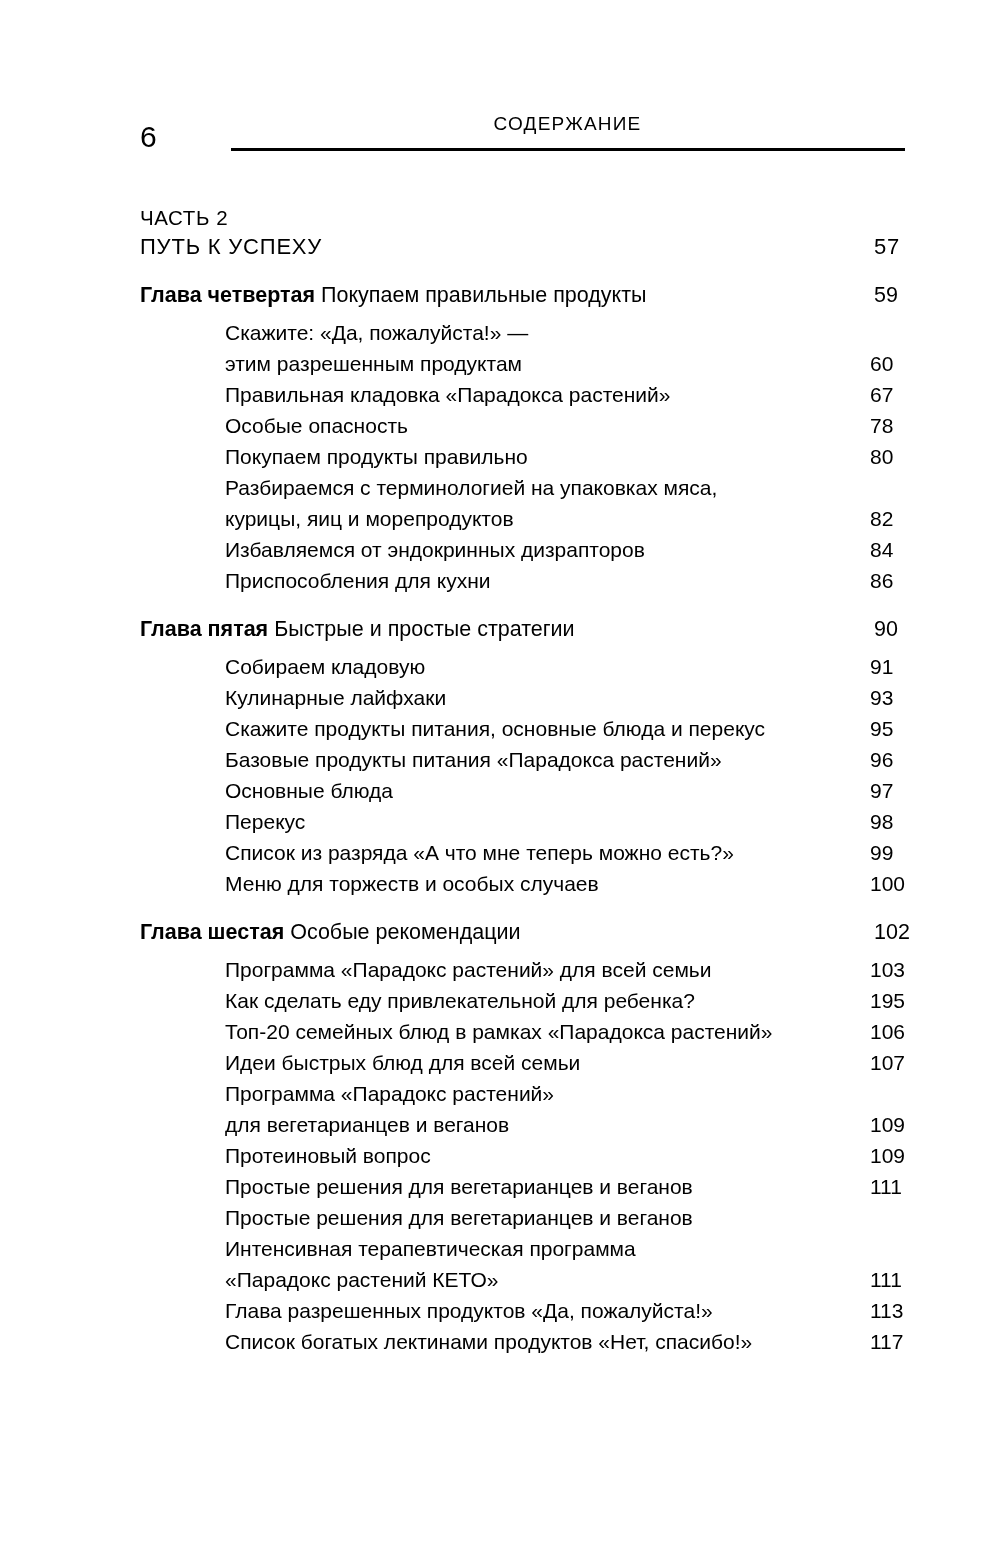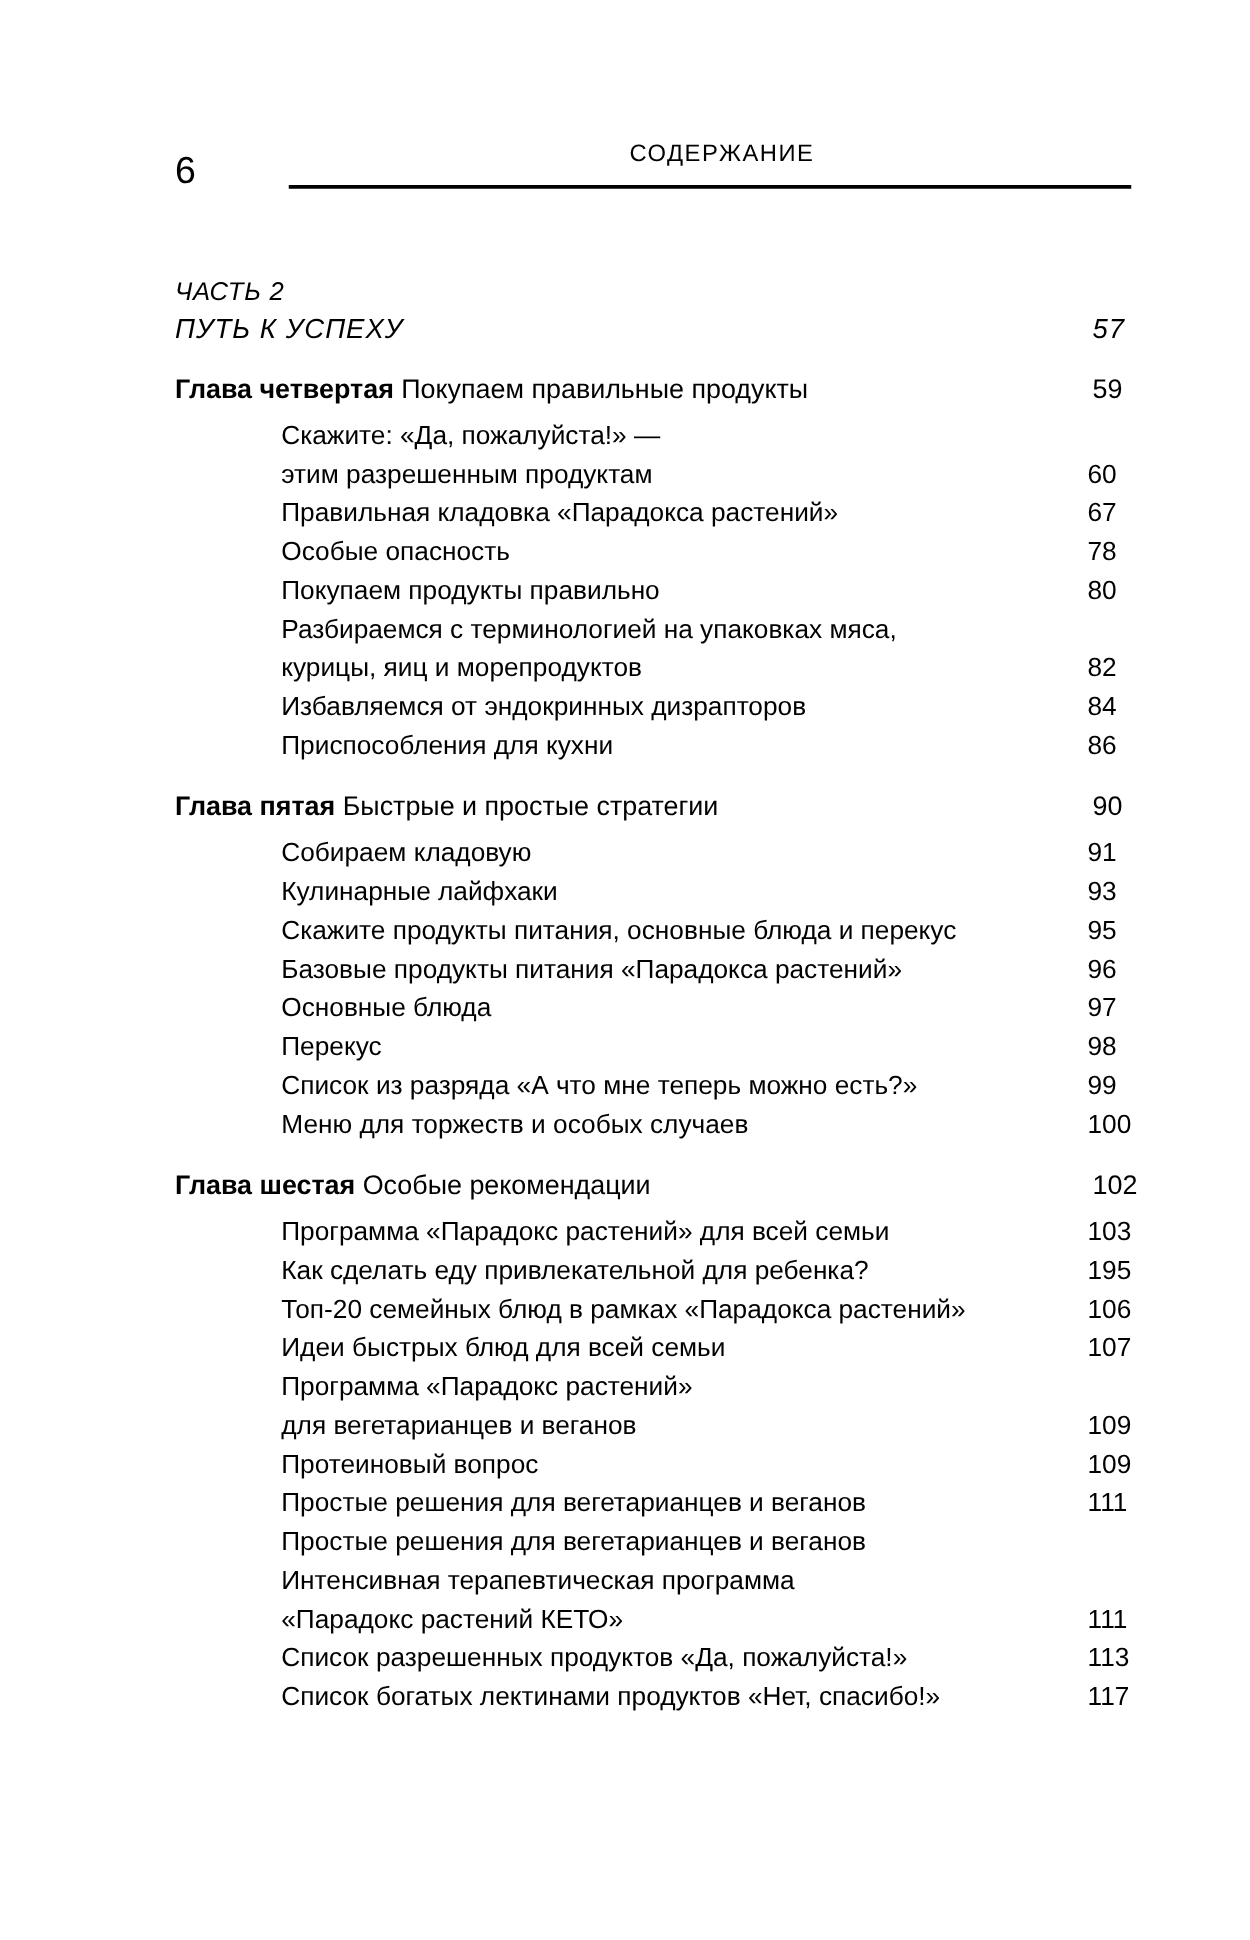--- a/index.html
+++ b/index.html
@@ -33,21 +33,21 @@
   .folio {
     position: absolute;
     left: 140px;
     top: 16px;
     font-size: 30px;
     line-height: 34px;
     color: #000;
   }
   .running-title {
     position: absolute;
-    left: 240px;
+    left: 230px;
     top: 9px;
     width: 675px;
     text-align: center;
     font-size: 19px;
     letter-spacing: 1.2px;
     color: #000;
   }
   .header-rule {
     position: absolute;
     left: 231px;
@@ -59,22 +59,21 @@
 
   
   .toc {
     position: absolute;
     left: 140px;
     top: 204px;
     width: 780px;
   }
 
   .part {
-    margin: 16px 0 14px 0;
-    font-style: italic;
+    margin: 0 0 14px 0;
   }
   .part-label {
     font-size: 20.5px;
     letter-spacing: 0.6px;
     line-height: 27px;
     color: #000;
   }
 
   
   .row {
@@ -333,21 +332,21 @@
       </div>
       <div>
         <div class="sub-line1">Интенсивная терапевтическая программа</div>
         <div class="row sub-row">
           <span class="txt">«Парадокс растений КЕТО»</span>
           <span class="leader"></span>
           <span class="pg">111</span>
         </div>
       </div>
       <div class="row sub-row">
-        <span class="txt">Список разрешенных продуктов «Да, пожалуйста!»</span>
+        <span class="txt">Глава разрешенных продуктов «Да, пожалуйста!»</span>
         <span class="leader"></span>
         <span class="pg">113</span>
       </div>
       <div class="row sub-row">
         <span class="txt">Список богатых лектинами продуктов «Нет, спасибо!»</span>
         <span class="leader"></span>
         <span class="pg">117</span>
       </div>
     </div>
 

